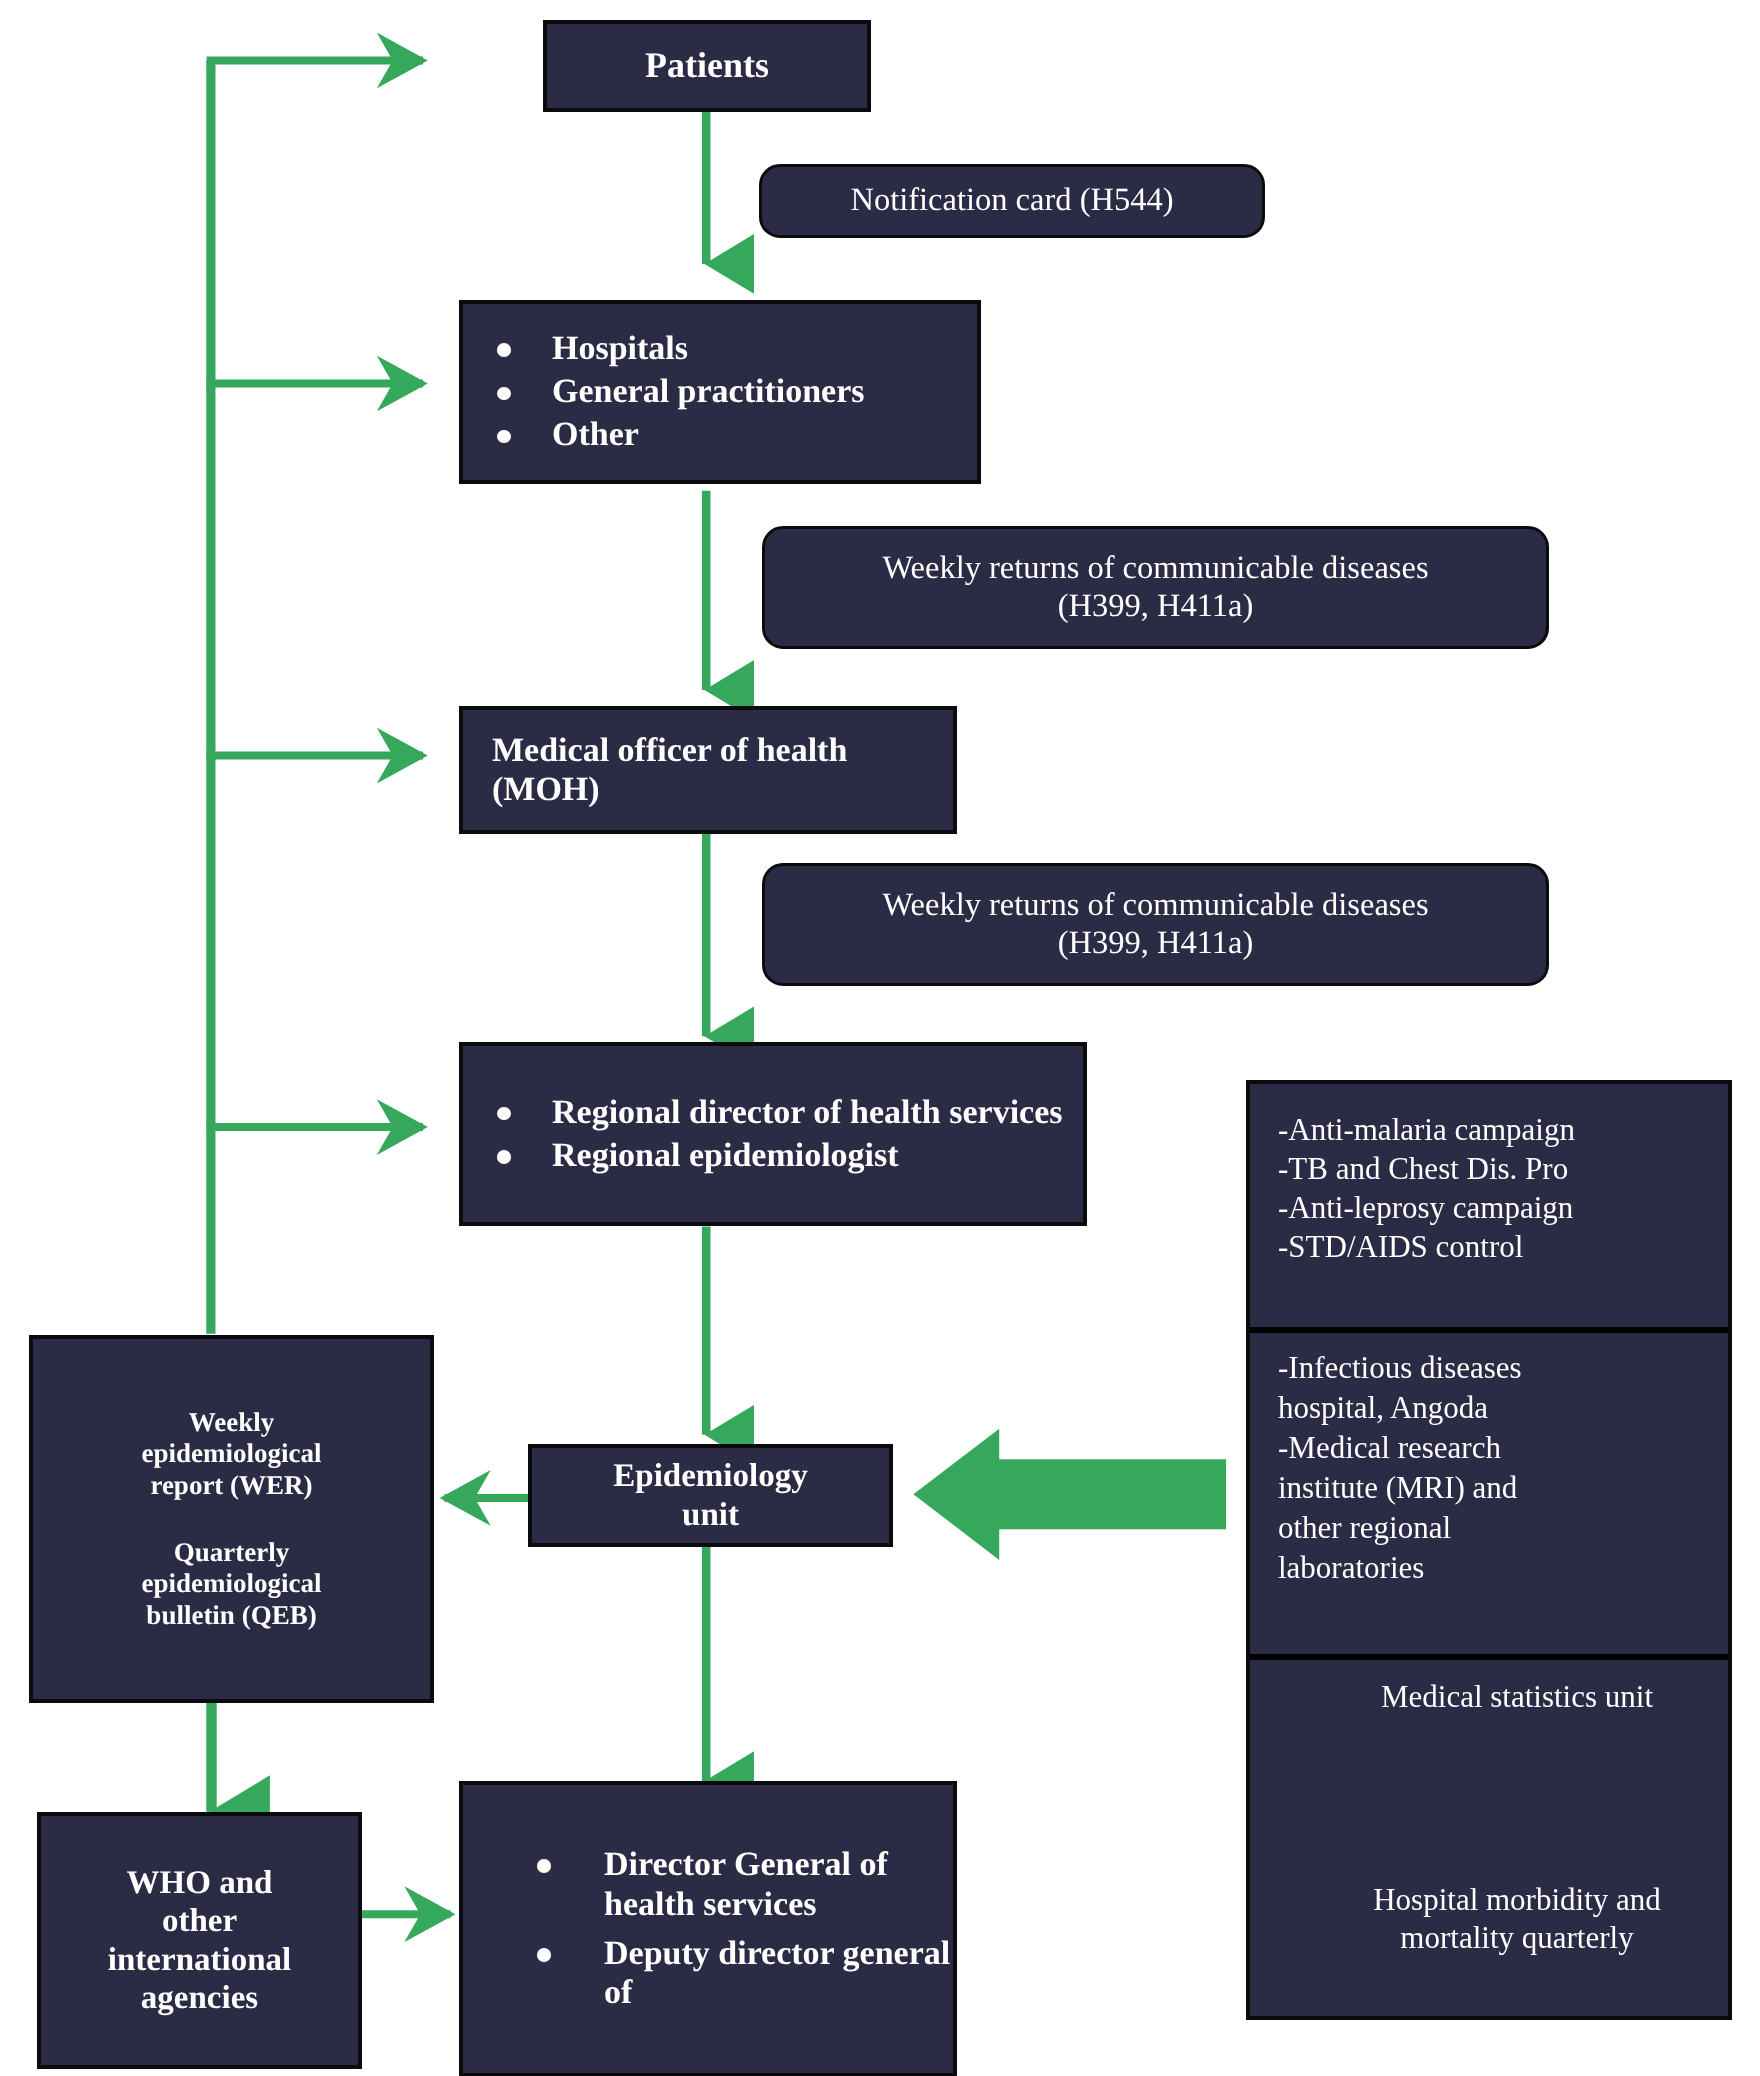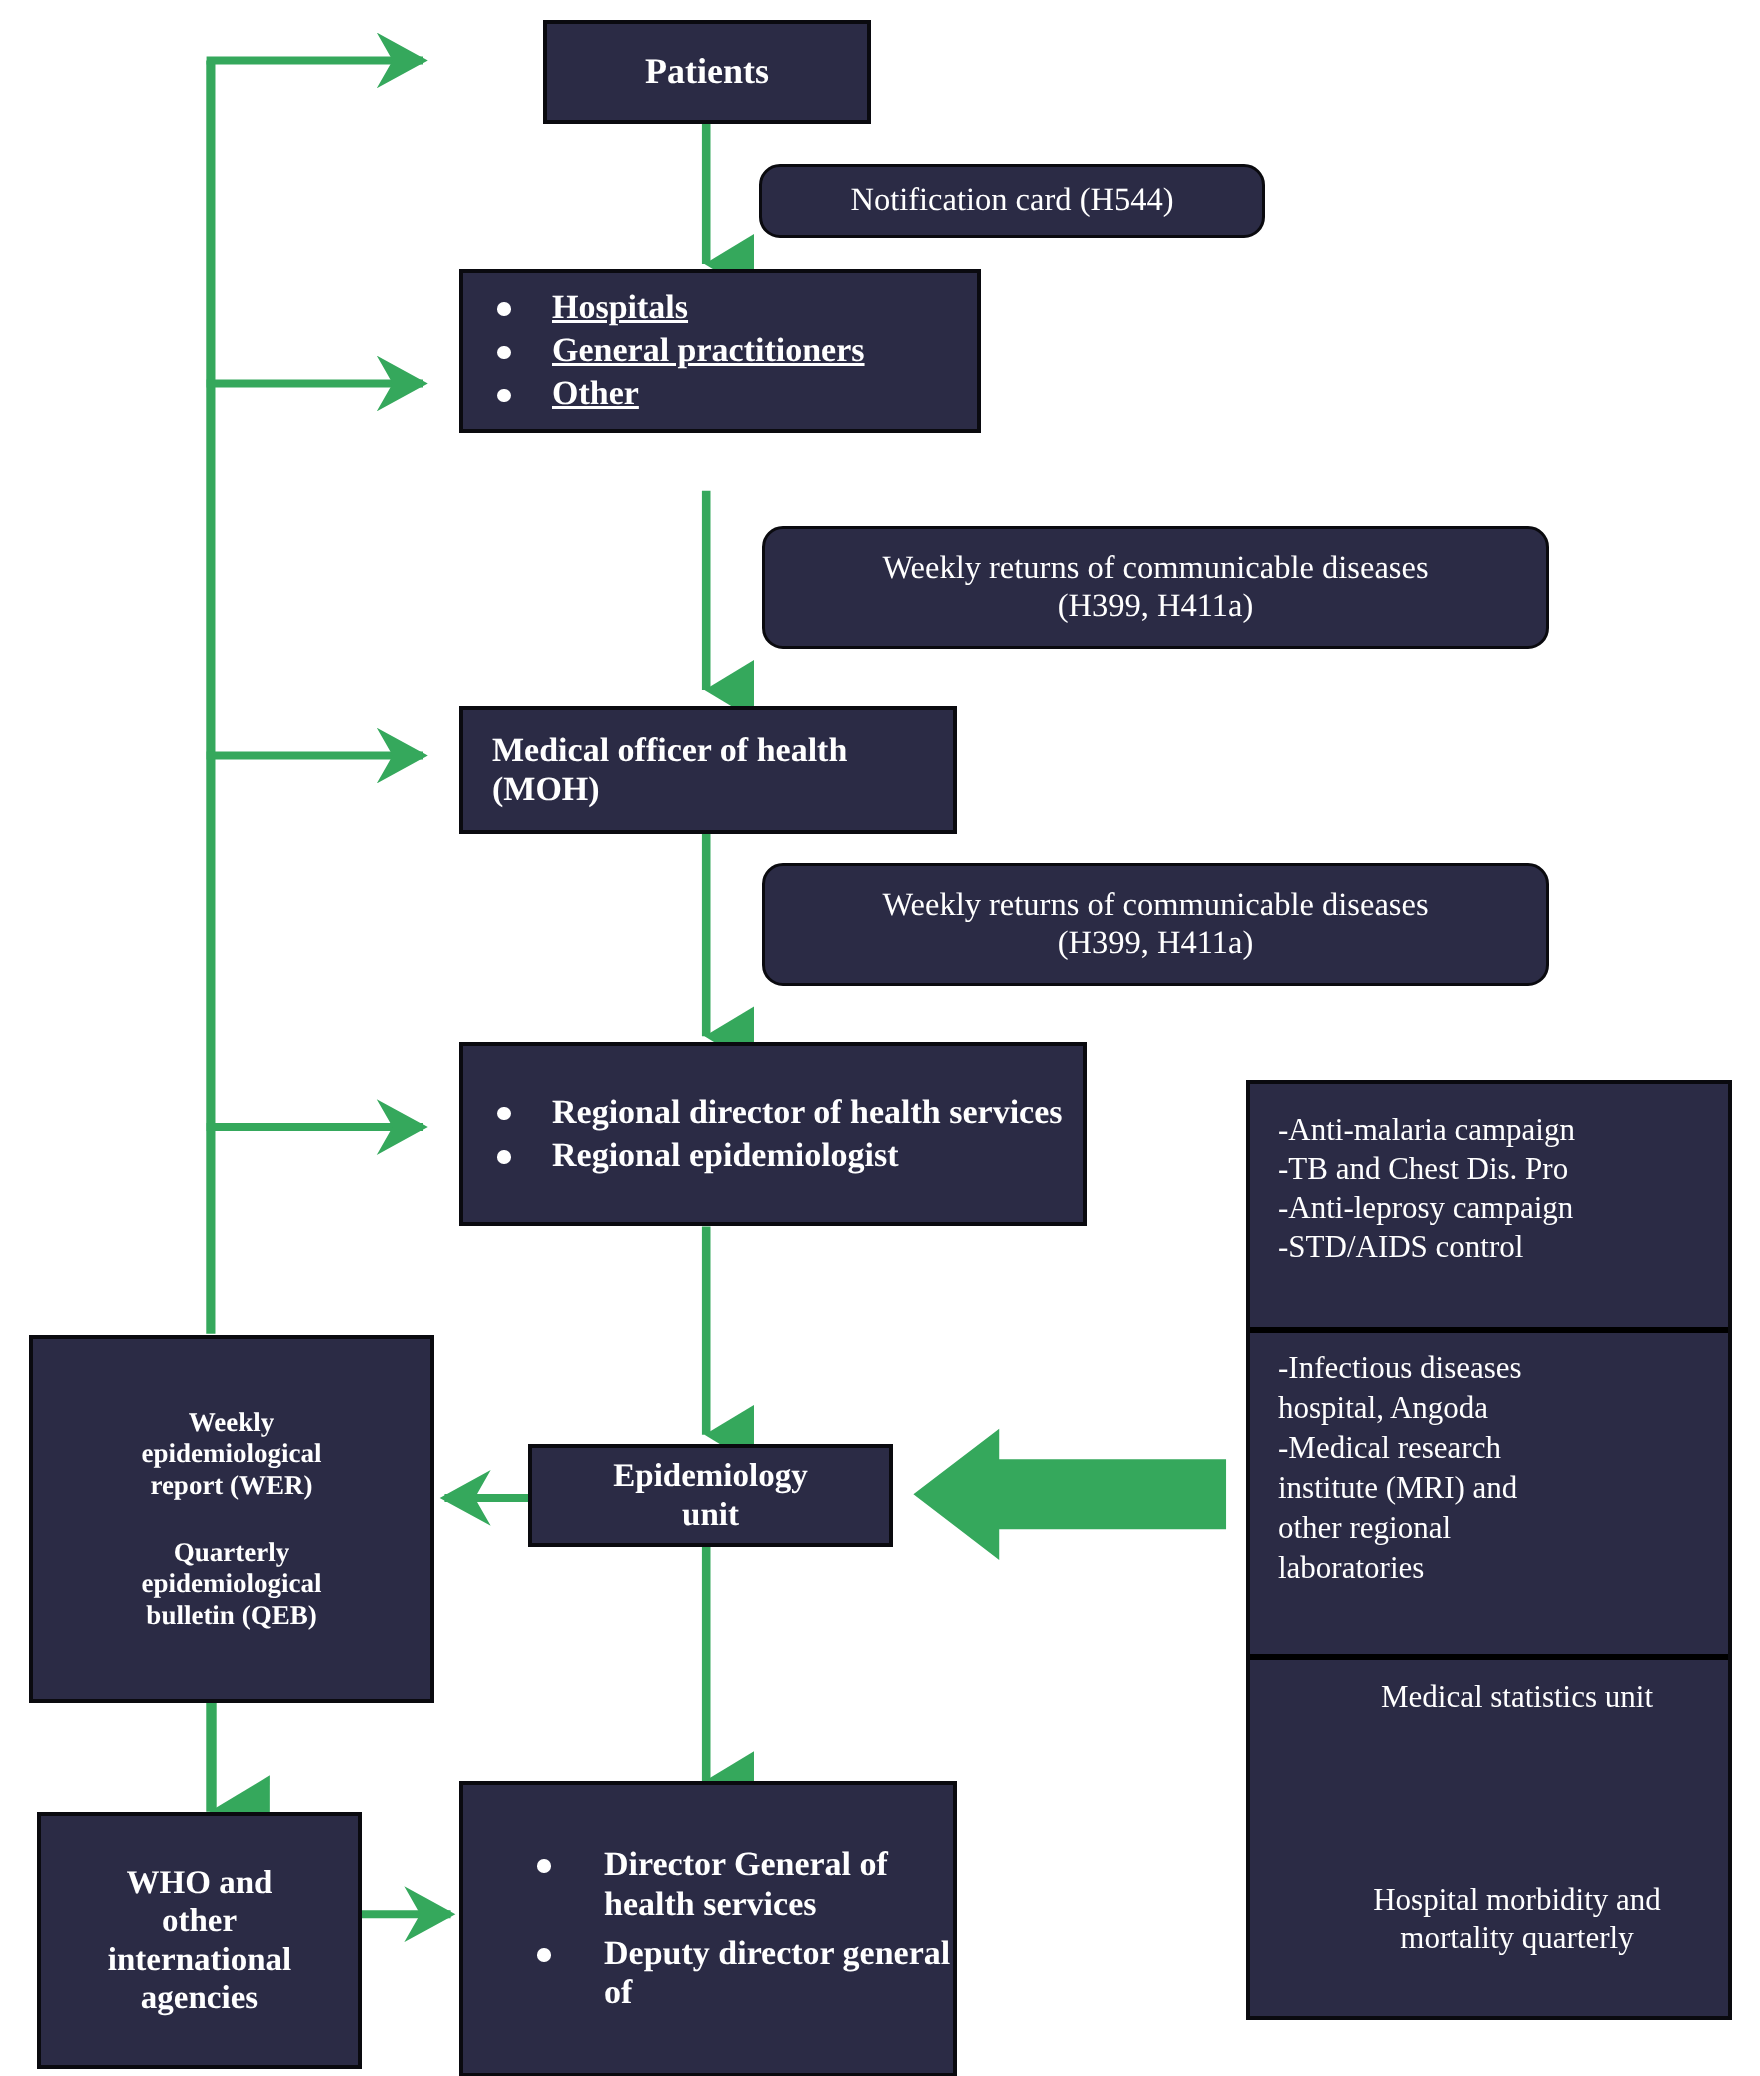--- a/index.html
+++ b/index.html
@@ -156,29 +156,29 @@
       <line x1="337" y1="1232" x2="690" y2="1232" stroke="#35a85c" stroke-width="13" marker-end="url(#gArrowRight)"></line>
 
       <line x1="337" y1="1838" x2="690" y2="1838" stroke="#35a85c" stroke-width="13" marker-end="url(#gArrowRight)"></line>
     </g>
 
     <g>
       <line x1="2420" y1="2835" x2="2420" y2="2990" stroke="#000000" stroke-width="8" marker-end="url(#kArrowDown)"></line>
     </g>
   </svg>
 
-  <div class="node bold center" style="left:543px; top:19.6px; width:328px; height:104px; font-size:36px;">
+  <div class="node bold center" style="left:543px; top:19.6px; width:328px; height:92px; font-size:36px;">
     <span class="ln">Patients</span>
   </div>
 
   <div class="node rounded center" style="left:759px; top:164px; width:506px; height:74px; font-size:32.5px;">
     <span class="ln">Notification card (H544)</span>
   </div>
 
-  <div class="node bold" style="left:459px; top:269px; width:522px; height:164px; font-size:34px;text-decoration:underline;">
+  <div class="node bold" style="left:459px; top:300px; width:522px; height:184px; font-size:34px;">
     <ul class="bullets">
       <li><span>Hospitals</span></li>
       <li><span>General practitioners</span></li>
       <li><span>Other</span></li>
     </ul>
   </div>
 
   <div class="node rounded center" style="left:762px; top:526px; width:787px; height:123px; font-size:32.5px;">
     <span class="ln">Weekly returns of communicable  diseases</span>
     <span class="ln">(H399, H411a)</span>

